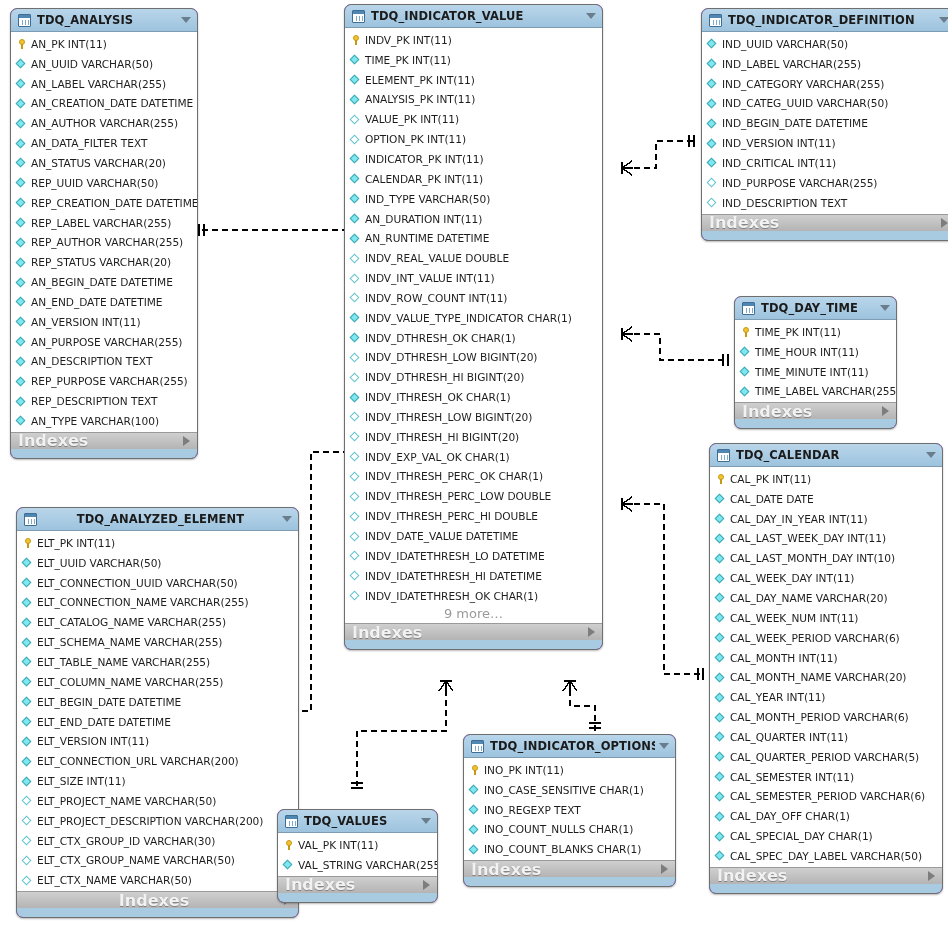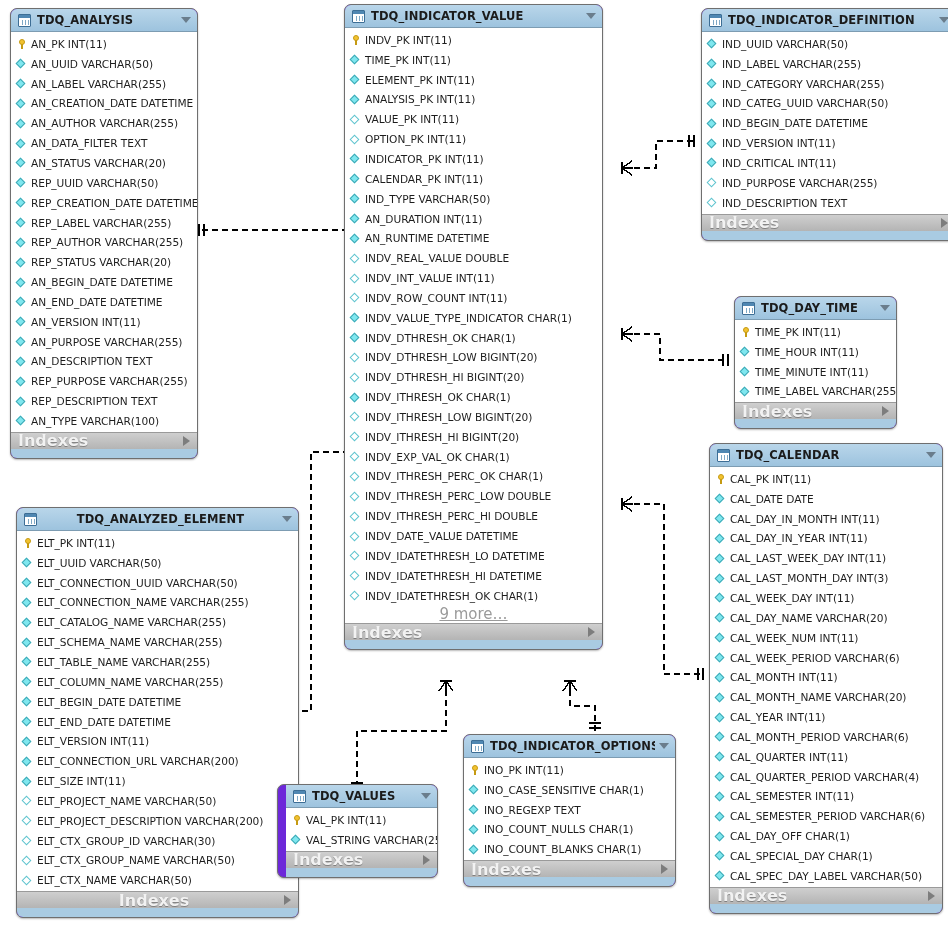--- a/index.html
+++ b/index.html
@@ -51,21 +51,21 @@
     border-top:6px solid #6a7d8c;
   }
   .cols{padding:2px 0 1px 0;background:#fff;}
   .col{
     height:19.85px;display:flex;align-items:center;
     padding-left:5px;box-sizing:border-box;white-space:nowrap;
   }
   .col .nm{font-size:10.6px;color:#1d1d1d;letter-spacing:-.05px;}
   .more{
     height:17px;display:flex;align-items:center;justify-content:center;
-    font-size:15px;color:#9a9a9a;text-decoration:underline;
+    font-size:13px;color:#9a9a9a;
   }
   
   .ic{width:12px;height:12px;flex:0 0 12px;margin-right:3px;position:relative;}
   .ic.key:before{
     content:"";position:absolute;left:3px;top:1px;width:6px;height:6px;border-radius:50%;
     background:#f2c230;border:1px solid #c59a12;box-sizing:border-box;
   }
   .ic.key:after{
     content:"";position:absolute;left:5px;top:6px;width:2px;height:5px;background:#f2c230;
     border-left:1px solid #c59a12;border-right:1px solid #c59a12;box-sizing:border-box;
@@ -484,33 +484,29 @@
           <div class="col">
             <span class="ic key"></span>
             <span class="nm">CAL_PK INT(11)</span>
           </div>
           <div class="col">
             <span class="ic dia"></span>
             <span class="nm">CAL_DATE DATE</span>
           </div>
           <div class="col">
             <span class="ic dia"></span>
-            <span class="nm">CAL_DAY_IN_MONTH INT(11)</span>
-          </div>
-          <div class="col">
-            <span class="ic dia"></span>
             <span class="nm">CAL_DAY_IN_YEAR INT(11)</span>
           </div>
           <div class="col">
             <span class="ic dia"></span>
             <span class="nm">CAL_LAST_WEEK_DAY INT(11)</span>
           </div>
           <div class="col">
             <span class="ic dia"></span>
-            <span class="nm">CAL_LAST_MONTH_DAY INT(3)</span>
+            <span class="nm">CAL_LAST_MONTH_DAY INT(10)</span>
           </div>
           <div class="col">
             <span class="ic dia"></span>
             <span class="nm">CAL_WEEK_DAY INT(11)</span>
           </div>
           <div class="col">
             <span class="ic dia"></span>
             <span class="nm">CAL_DAY_NAME VARCHAR(20)</span>
           </div>
           <div class="col">
@@ -536,21 +532,21 @@
           <div class="col">
             <span class="ic dia"></span>
             <span class="nm">CAL_MONTH_PERIOD VARCHAR(6)</span>
           </div>
           <div class="col">
             <span class="ic dia"></span>
             <span class="nm">CAL_QUARTER INT(11)</span>
           </div>
           <div class="col">
             <span class="ic dia"></span>
-            <span class="nm">CAL_QUARTER_PERIOD VARCHAR(4)</span>
+            <span class="nm">CAL_QUARTER_PERIOD VARCHAR(5)</span>
           </div>
           <div class="col">
             <span class="ic dia"></span>
             <span class="nm">CAL_SEMESTER INT(11)</span>
           </div>
           <div class="col">
             <span class="ic dia"></span>
             <span class="nm">CAL_SEMESTER_PERIOD VARCHAR(6)</span>
           </div>
           <div class="col">
@@ -651,21 +647,21 @@
             <span class="ic dia-n"></span>
             <span class="nm">ELT_CTX_NAME VARCHAR(50)</span>
           </div>
         </div>
         <div class="tbl-foot">
           <span class="ftxt">Indexes</span>
           <span class="tri"></span>
         </div>
         <div class="tbl-base"></div>
       </div>
-      <div class="tbl" style="left: 277px; top: 784px; width: 161px; padding-left: 8px;">
+      <div class="tbl" style="left: 277px; top: 809px; width: 161px;">
         <div class="tbl-head">
           <span class="hicon"></span>
           <span class="tbl-title">TDQ_VALUES</span>
           <span class="caret"></span>
         </div>
         <div class="cols">
           <div class="col">
             <span class="ic key"></span>
             <span class="nm">VAL_PK INT(11)</span>
           </div>

